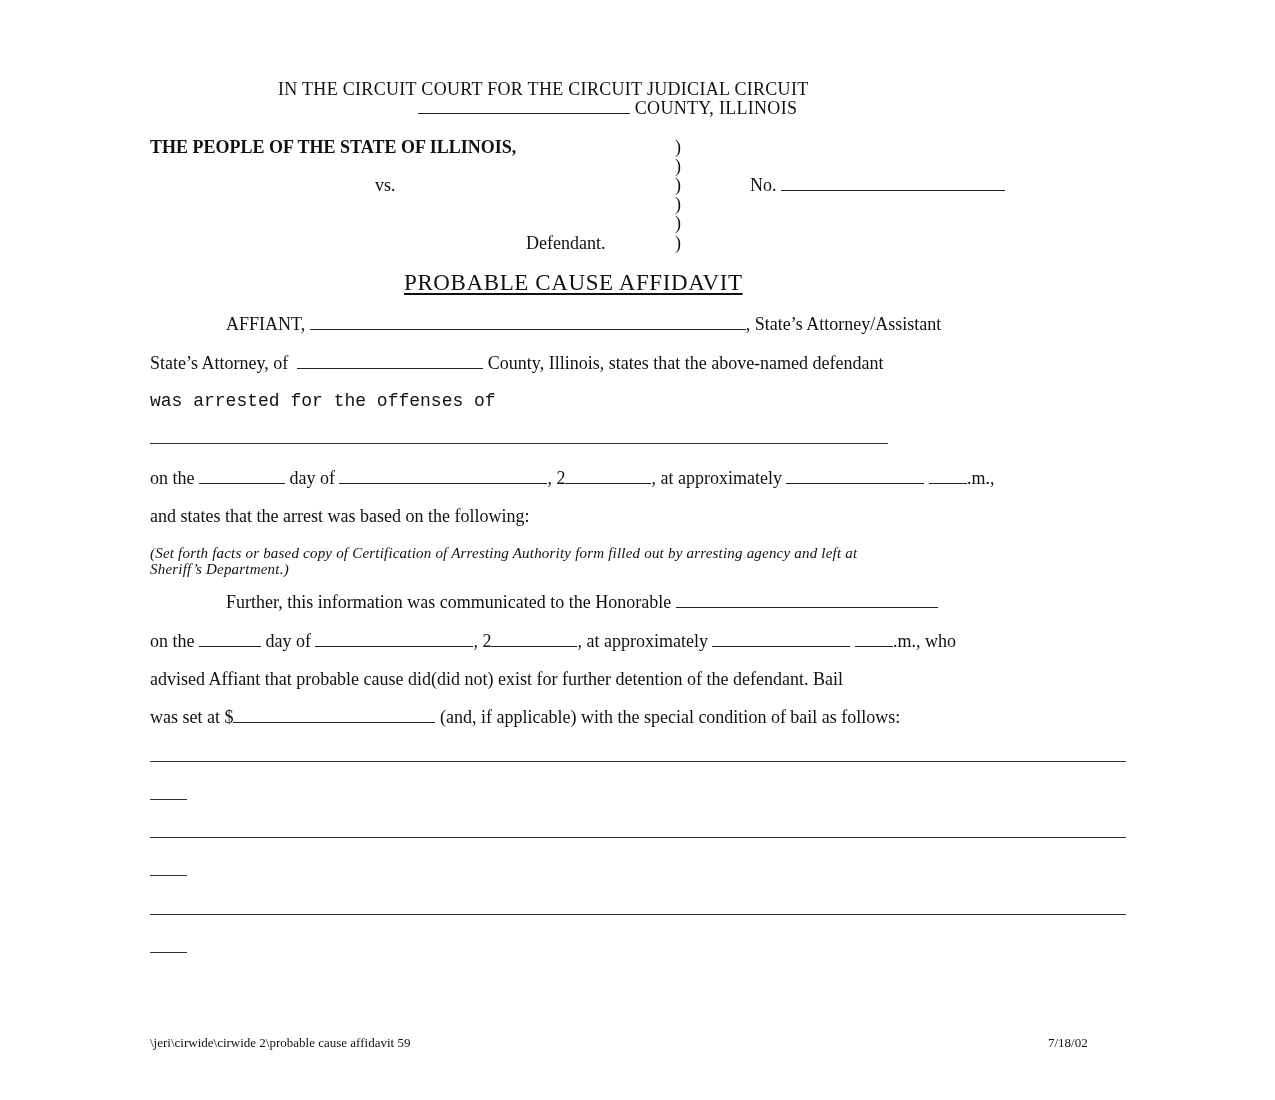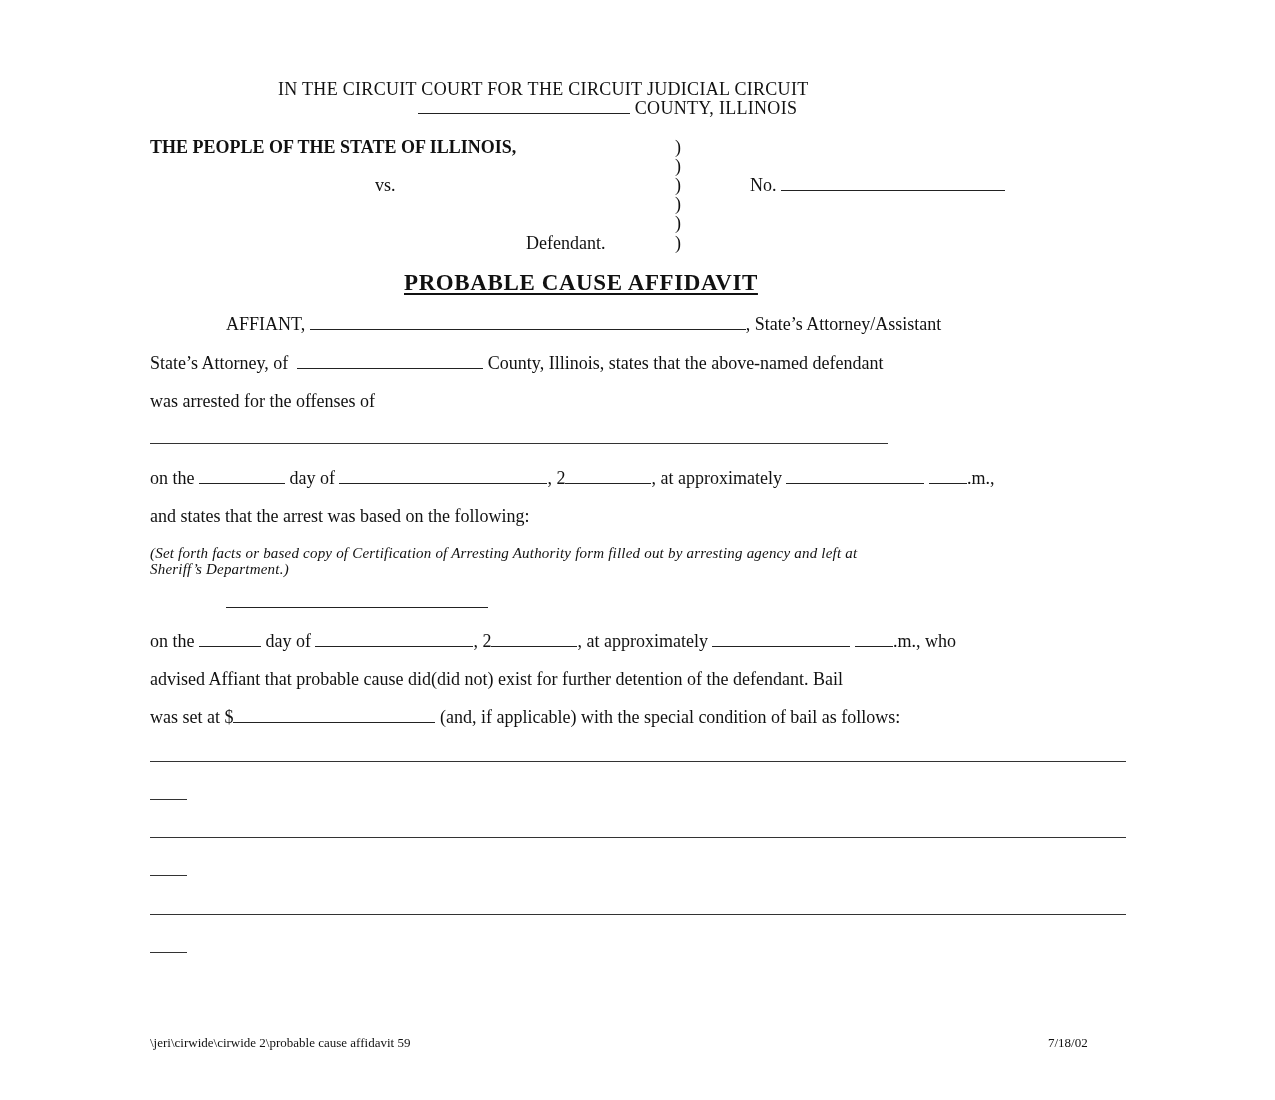--- a/index.html
+++ b/index.html
@@ -2,21 +2,21 @@
 <html><head>
 <meta charset="utf-8">
 <style>
   html, body { margin: 0; padding: 0; background: #ffffff; }
   body { width: 1275px; height: 1100px; position: relative; overflow: hidden;
          font-family: "Liberation Serif", "DejaVu Serif", serif; color: #111111; }
   .abs { position: absolute; white-space: nowrap; }
   .t { font-size: 18px; line-height: 20px; }
   .hdr { font-size: 18px; letter-spacing: 0.3px; }
   .blank { display: inline-block; border-bottom: 1.5px solid #222; height: 15px; vertical-align: baseline; }
-  .title { font-weight: bold; font-size: 23px; text-decoration: underline; text-underline-offset: 3px; letter-spacing: 0.6px; }
+  .title { font-weight: normal; font-size: 23px; text-decoration: underline; text-underline-offset: 3px; letter-spacing: 0.6px; }
   .paren { font-size: 18px; }
   .note { font-size: 15px; font-style: italic; line-height: 16px; letter-spacing: 0.2px; }
   .foot { font-size: 13px; }
   .line { position: absolute; border-bottom: 1.5px solid #333; height: 0; }
 </style>
 </head>
 <body>
 
 <div class="abs hdr" style="left:278px; top:79px;">IN THE CIRCUIT COURT FOR THE CIRCUIT JUDICIAL CIRCUIT</div>
 <div class="abs hdr" style="left:418px; top:98px;">
@@ -46,39 +46,40 @@
   <span>AFFIANT,</span>
   <span class="blank" style="width:436px;"></span><span>, State’s Attorney/Assistant</span>
 </div>
 
 <div class="abs t" style="left:150px; top:353px;">
   <span>State’s Attorney, of</span>&nbsp;
   <span class="blank" style="width:186px;"></span>
   <span>County, Illinois, states that the above-named defendant</span>
 </div>
 
-<div class="abs t" style="left:150px; top:391px;">was arrested for the offenses of</div>
+<div class="abs t" style="left:150px; top:391px;font-family:Liberation Mono, monospace;">was arrested for the offenses of</div>
 
 <div class="line" style="left:150px; top:443px; width:738px;"></div>
 
 <div class="abs t" style="left:150px; top:468px;">
   <span>on the</span>
   <span class="blank" style="width:86px;"></span>
   <span>day of</span>
   <span class="blank" style="width:208px;"></span><span>, 2</span><span class="blank" style="width:86px;"></span><span>, at approximately</span>
   <span class="blank" style="width:138px;"></span>
   <span class="blank" style="width:38px;"></span><span>.m.,</span>
 </div>
 
 <div class="abs t" style="left:150px; top:506px;">and states that the arrest was based on the following:</div>
 
 <div class="abs note" style="left:150px; top:545px;">(Set forth facts or based copy of Certification of Arresting Authority form filled out by arresting agency and left at</div>
 <div class="abs note" style="left:150px; top:561px;">Sheriff’s Department.)</div>
 
 <div class="abs t" style="left:226px; top:592px;">
+  <span>Further, this information was communicated to the Honorable</span>
   <span class="blank" style="width:262px;"></span>
 </div>
 
 <div class="abs t" style="left:150px; top:631px;">
   <span>on the</span>
   <span class="blank" style="width:62px;"></span>
   <span>day of</span>
   <span class="blank" style="width:158px;"></span><span>, 2</span><span class="blank" style="width:86px;"></span><span>, at approximately</span>
   <span class="blank" style="width:138px;"></span>
   <span class="blank" style="width:38px;"></span><span>.m., who</span>

